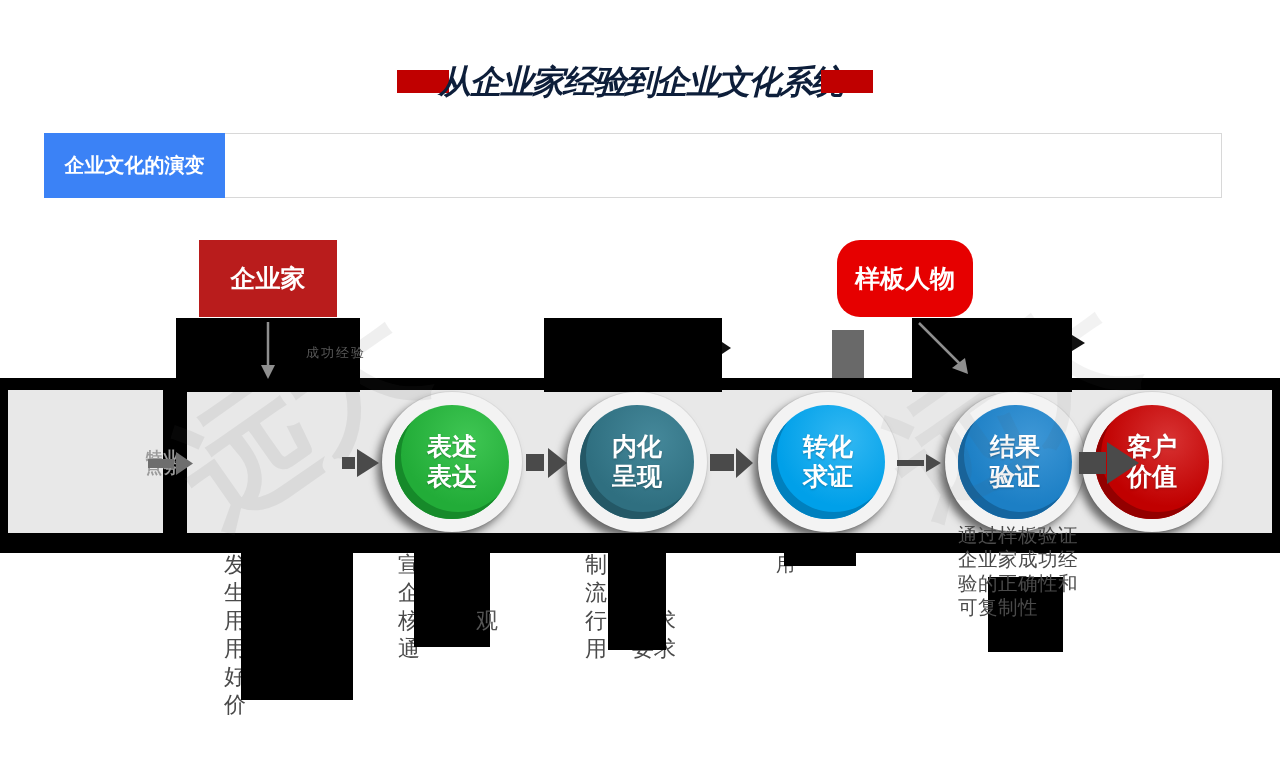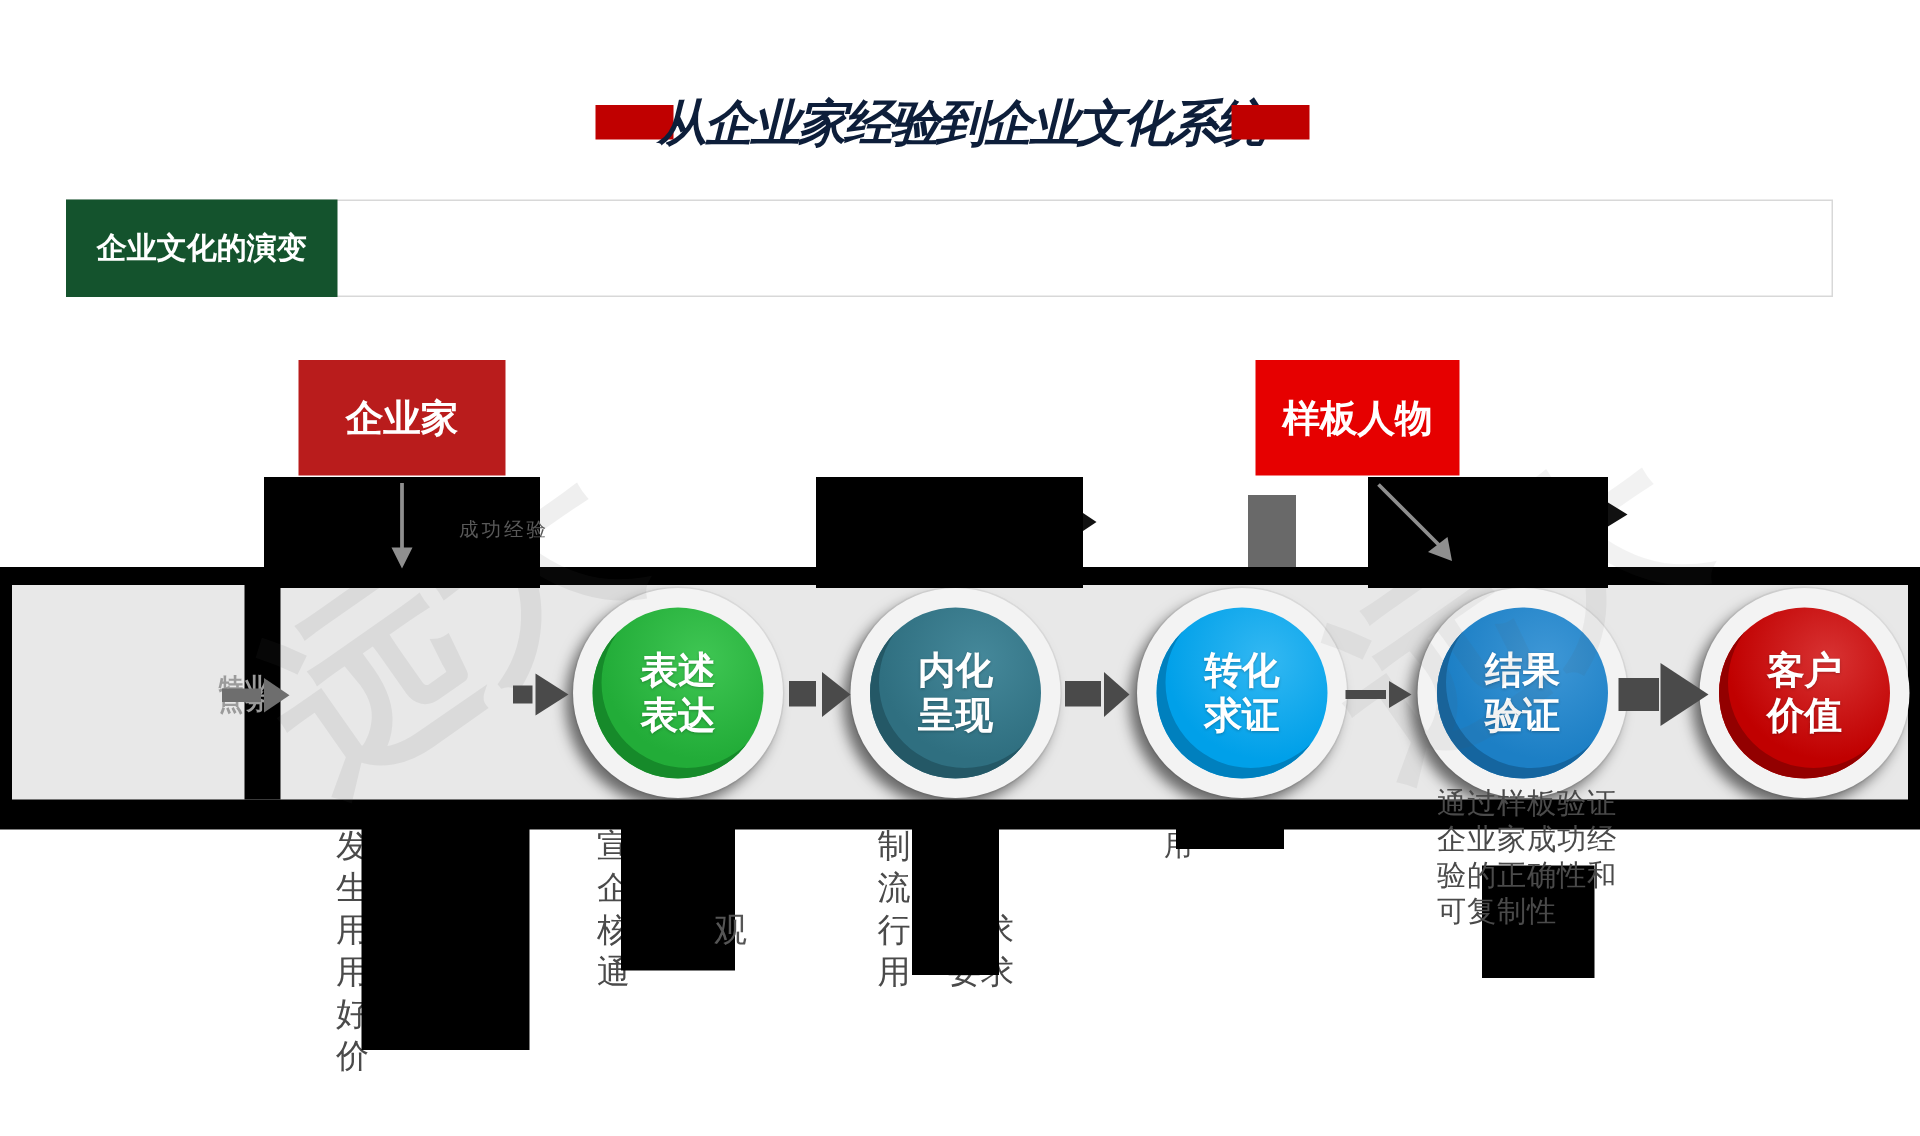--- a/index.html
+++ b/index.html
@@ -63,24 +63,24 @@
 </head>
 <body>
 
 <div id="slide">
 
   <div class="title-accent" style="left: 397px; background: rgb(192, 0, 0);"></div>
   <div class="title-text" style="color: rgb(13, 30, 58);">从企业家经验到企业文化系统</div>
   <div class="title-accent" style="left: 821px; background: rgb(192, 0, 0);"></div>
 
   <div class="intro-box"></div>
-  <div class="intro-label" style="background: #14532d;">企业文化的演变</div>
+  <div class="intro-label" style="background: #3b82f6;">企业文化的演变</div>
 
   <div class="actor" style="left: 199px; width: 138px; background: #b91c1c;">企业家</div>
-  <div class="actor" style="left: 837px; width: 136px; background: rgb(230, 0, 0);">样板人物</div>
+  <div class="actor" style="left: 837px; width: 136px; background: rgb(230, 0, 0); border-radius: 23px;">样板人物</div>
 
   <div class="band-black"></div>
   <div class="band-gray" style="background: rgb(232, 232, 232);"></div>
   <div class="vbar"></div>
   <div class="vbar-label"><span>业务</span><br><span>特点</span></div>
 
   <div class="wm" style="left:170px;top:330px">远大</div>
   <div class="wm" style="left:880px;top:320px;opacity:0.07">远大</div>
 
   <div class="ring" style="left:382px">
@@ -96,21 +96,21 @@
   <div class="ring" style="left:567px">
       <div class="ball" style="background: radial-gradient(circle at 64% 30%, rgb(69, 136, 154) 0%, rgb(47, 111, 128) 62%); box-shadow: rgb(36, 88, 102) 6px -7px 0px inset;">
         <div class="ball-label"><span>内化</span><br><span>呈现</span></div>
       </div>
     </div>
   <div class="ring" style="left:945px">
       <div class="ball" style="background: radial-gradient(circle at 64% 30%, rgb(62, 151, 214) 0%, rgb(28, 127, 197) 62%); box-shadow: rgb(21, 101, 159) 6px -7px 0px inset;">
         <div class="ball-label"><span>结果</span><br><span>验证</span></div>
       </div>
     </div>
-  <div class="ring" style="left:1133px">
+  <div class="ring" style="left:1082px">
       <div class="ball" style="background: radial-gradient(circle at 64% 30%, rgb(216, 51, 51) 0%, rgb(192, 0, 0) 62%); box-shadow: rgb(147, 0, 0) 6px -7px 0px inset;">
         <div class="ball-label"><span>客户</span><br><span>价值</span></div>
       </div>
     </div>
 
   <div class="blk" style="left:176px;top:318px;width:184px;height:74px;z-index:4"></div>
   <div class="blk" style="left:544px;top:318px;width:178px;height:74px;z-index:4"></div>
   <div class="blk" style="left:912px;top:318px;width:160px;height:74px;z-index:4"></div>
   <div class="abs" style="left:832px;top:330px;width:32px;height:48px;background:#696969;z-index:4"></div>
 

